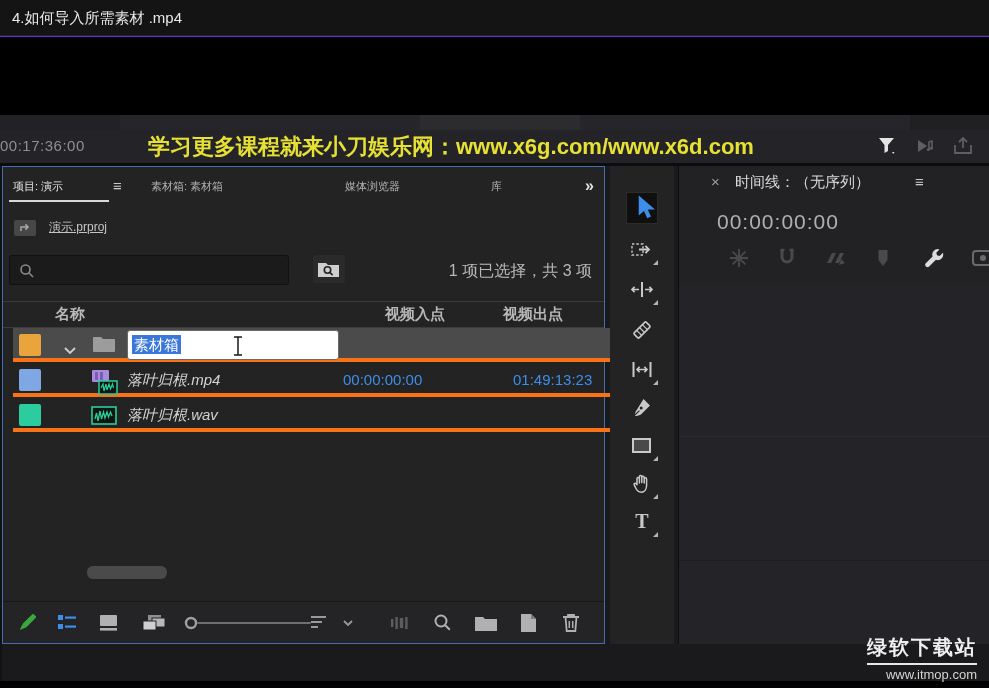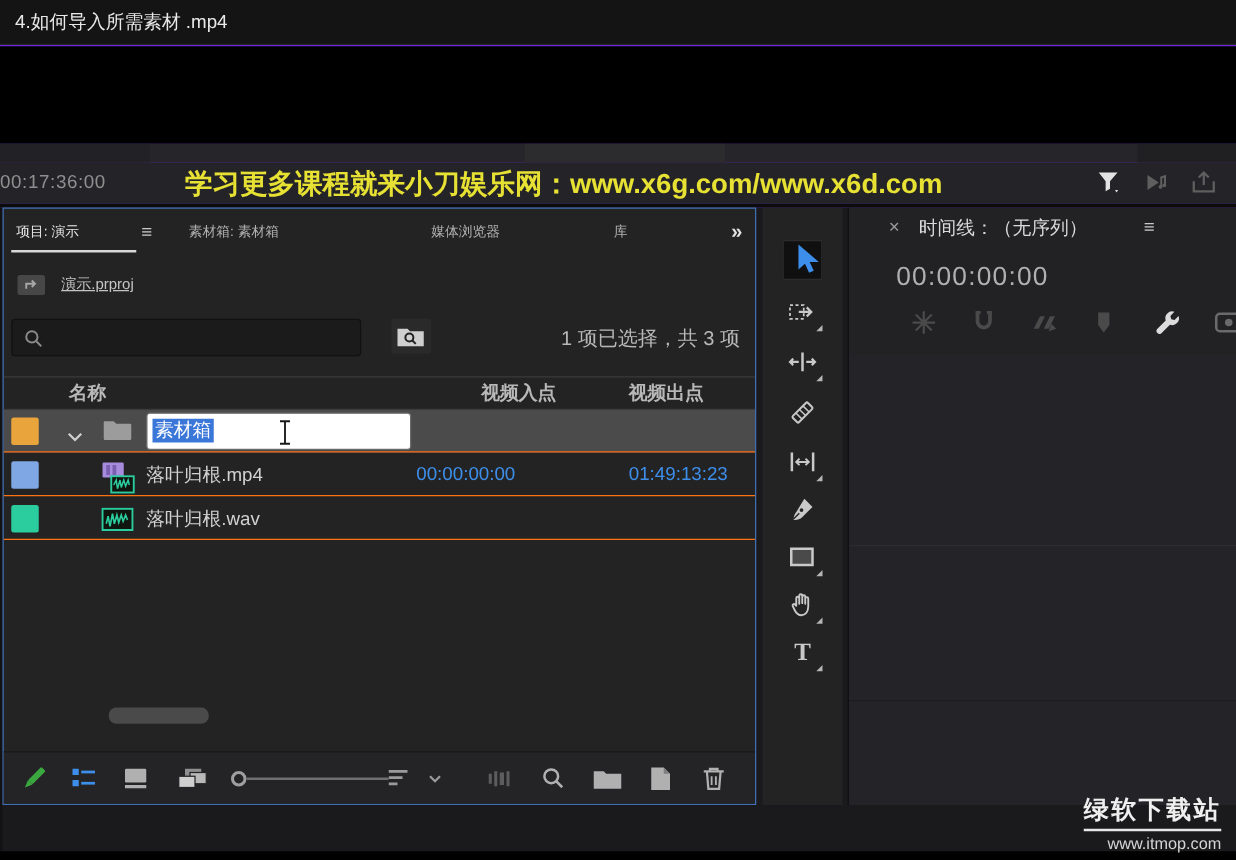--- a/index.html
+++ b/index.html
@@ -41,23 +41,23 @@
   .crumb-label{position:absolute;left:46px;top:6px;color:#c4c4c4;font-size:12px;text-decoration:underline;}
   .searchbox{position:absolute;left:6px;top:88px;width:280px;height:30px;background:#1b1b1b;border:1px solid #111;border-radius:3px;}
   .searchbox svg{position:absolute;left:8px;top:6px;}
   .searchbox input{position:absolute;left:28px;top:2px;width:245px;height:24px;background:transparent;border:none;color:#ddd;font-size:14px;outline:none;}
   .folder-search-btn{position:absolute;left:310px;top:88px;width:32px;height:28px;background:#2a2a2a;border-radius:2px;}
   .sel-status{position:absolute;right:12px;top:94px;color:#b8b8b8;font-size:16px;margin-left:20px;}
   .listhead{position:absolute;left:0;top:134px;width:100%;height:27px;border-top:1px solid #3b3b3b;border-bottom:1px solid #3b3b3b;color:#b8b8b8;font-size:15px;font-weight:bold;}
   .col-name{position:absolute;left:52px;top:3px;}
   .col-in{position:absolute;left:382px;top:3px;text-align:center;}
   .col-out{position:absolute;left:500px;top:3px;}
-  .row{position:absolute;left:0;width:100%;height:34px;border-bottom:1px solid #f97316;}
+  .row{position:absolute;left:10px;width:100%;height:34px;border-bottom:4px solid #f97316;}
   .row .swatch{position:absolute;left:6px;top:6px;width:22px;height:22px;border-radius:2px;}
-  .row .rname{position:absolute;left:114px;top:8px;color:#d2d2d2;font-size:15px;}
+  .row .rname{position:absolute;left:114px;top:8px;color:#d2d2d2;font-size:15px;font-style:italic;}
   .row .tc{position:absolute;top:8px;font-size:15px;color:#3d8eea;}
   .row .tc.in{left:330px;}
   .row .tc.out{left:500px;}
   .row1{top:161px;background:#4b4b4b;}
   .row2{top:196px;}
   .row3{top:231px;}
   .chev{position:absolute;left:50px;top:13px;}
   .binfolder{position:absolute;left:78px;top:6px;}
   .rename{position:absolute;left:114px;top:2px;width:212px;height:30px;background:#fff;border:1px solid #6a6a6a;border-radius:3px;line-height:28px;padding-left:4px;font-size:15px;}
   .rename .seltext{background:#3b77d8;color:#fff;padding:1px 2px;}

